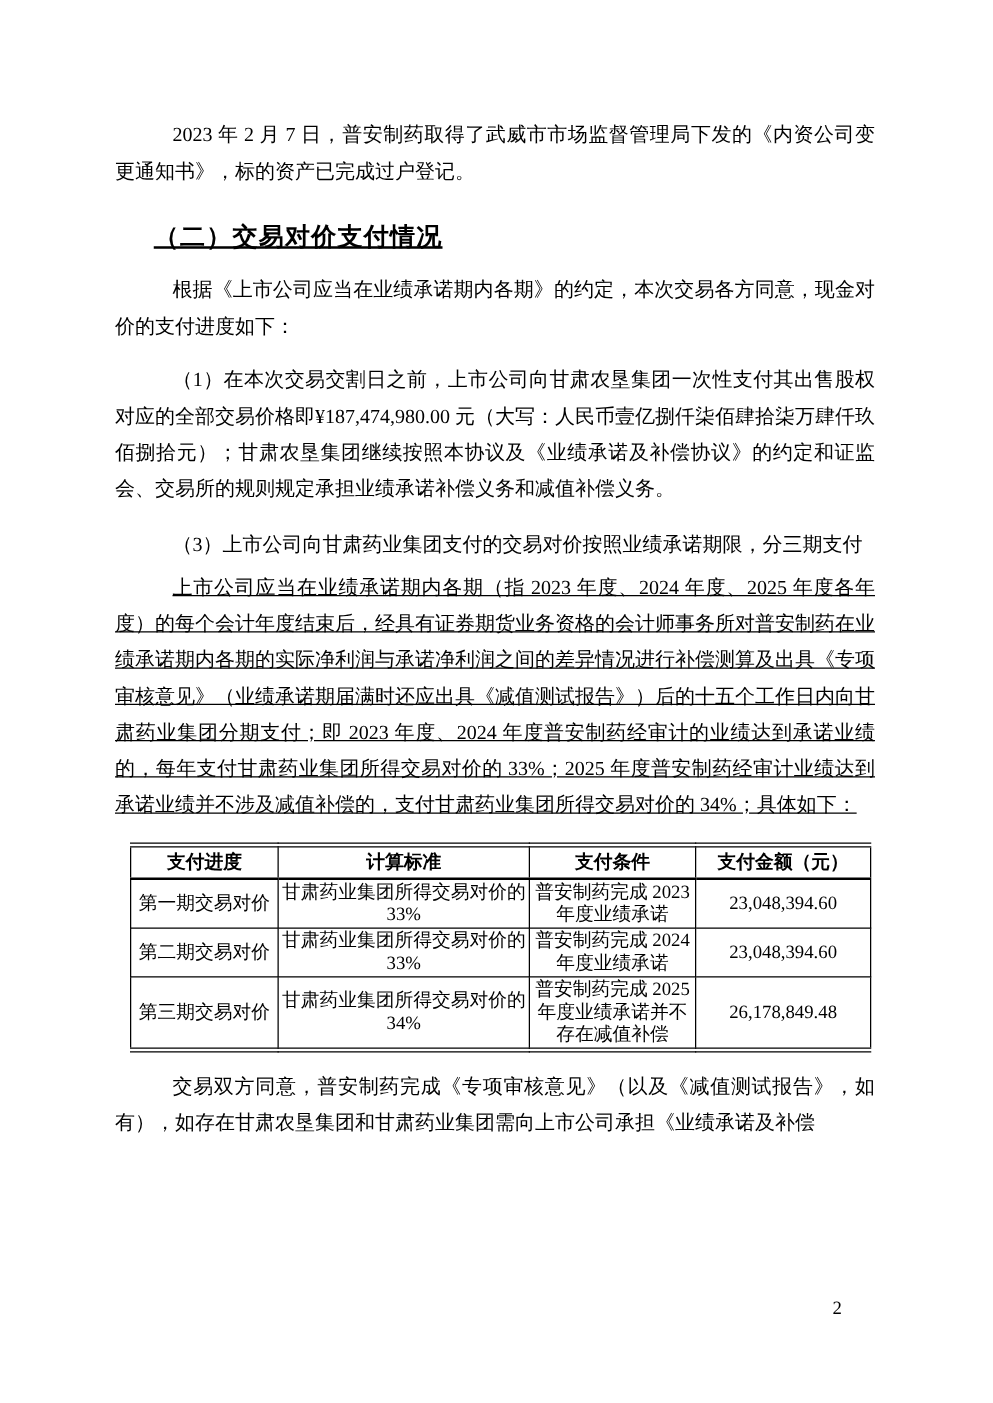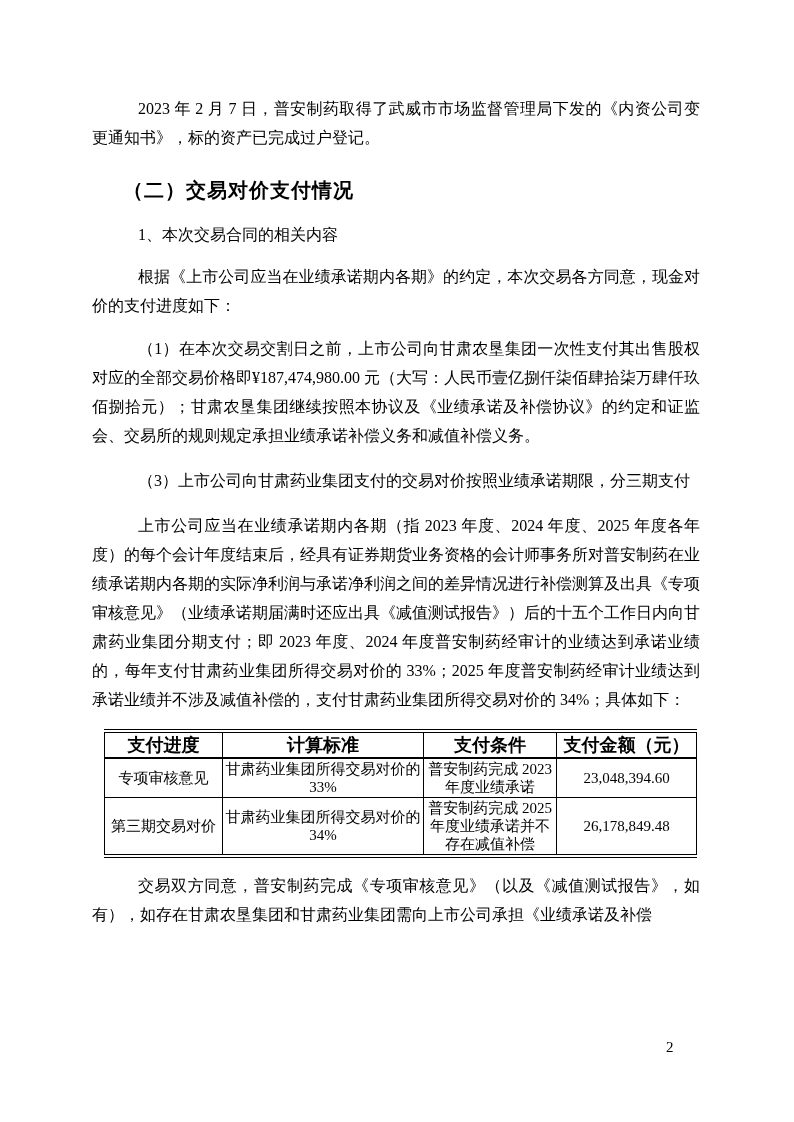--- a/index.html
+++ b/index.html
@@ -25,46 +25,47 @@
   }
   .u { text-underline-offset: 3px; }
   .section-heading {
     font-family: "Liberation Sans", "DejaVu Sans", sans-serif;
     font-weight: 700;
     font-size: 20px;
     line-height: 30px;
     margin: 23px 0 0 0;
     padding-left: 31px;
     letter-spacing: 1px;
+    text-decoration: underline;
   }
   .list-item { margin-top: 15px; }
   .p2 { margin-top: 13px; }
   .p3 { margin-top: 14px; }
   .p4 { margin-top: 16px; }
-  .p5 { margin-top: 16px; }
+  .p5 { margin-top: 5px; text-decoration: underline; }
   .p6 { margin-top: 13px; }
   table.pay-table {
     border-collapse: collapse;
     table-layout: fixed;
     width: 592px;
     margin: 15px 0 0 12px;
     border-top: 4px double #000;
     border-bottom: 4px double #000;
     font-size: 15px;
   }
   .pay-table col.c1 { width: 118px; }
   .pay-table col.c2 { width: 201px; }
   .pay-table col.c3 { width: 133px; }
   .pay-table col.c4 { width: 140px; }
   .pay-table th {
     border: 1px solid #000;
     border-bottom: 2px solid #000;
     font-family: "Liberation Sans", "DejaVu Sans", sans-serif;
     font-weight: 700;
-    font-size: 18px;
+    font-size: 15px;
     padding: 2px 1px;
     line-height: 20px;
     text-align: center;
     vertical-align: middle;
   }
   .pay-table td {
     border: 1px solid #000;
     padding: 1px 2px;
     line-height: 18px;
     text-align: center;
@@ -81,21 +82,20 @@
 </style>
 </head>
 <body>
 
 <div class="page">
 
   <p class="para">2023 年 2 月 7 日，普安制药取得了武威市市场监督管理局下发的《内资公司变更通知书》，标的资产已完成过户登记。</p>
 
   <h2 class="section-heading">（二）交易对价支付情况</h2>
 
-  <p class="para list-item">1、本次交易合同的相关内容</p>
 
   <p class="para p2">根据《上市公司应当在业绩承诺期内各期》的约定，本次交易各方同意，现金对价的支付进度如下：</p>
 
   <p class="para p3"><span>（1）在本次交易交割日之前，上市公司向甘肃农垦集团一次性支付其出售股权对应的全部交易价格即¥</span><span class="u">187,474,980.00 </span><span>元（大写：人民币</span><span class="u">壹亿捌仟柒佰肆拾柒万肆仟玖佰捌拾</span><span>元）；甘肃农垦集团继续按照本协议及《业绩承诺及补偿协议》的约定和证监会、交易所的规则规定承担业绩承诺补偿义务和减值补偿义务。</span></p>
 
   <p class="para p4">（3）上市公司向甘肃药业集团支付的交易对价按照业绩承诺期限，分三期支付</p>
 
   <p class="para p5">上市公司应当在业绩承诺期内各期（指 2023 年度、2024 年度、2025 年度各年度）的每个会计年度结束后，经具有证券期货业务资格的会计师事务所对普安制药在业绩承诺期内各期的实际净利润与承诺净利润之间的差异情况进行补偿测算及出具《专项审核意见》（业绩承诺期届满时还应出具《减值测试报告》）后的十五个工作日内向甘肃药业集团分期支付；即 2023 年度、2024 年度普安制药经审计的业绩达到承诺业绩的，每年支付甘肃药业集团所得交易对价的 33%；2025 年度普安制药经审计业绩达到承诺业绩并不涉及减值补偿的，支付甘肃药业集团所得交易对价的 34%；具体如下：</p>
 
   <table class="pay-table">
@@ -108,23 +108,29 @@
     <thead>
       <tr>
         <th>支付进度</th>
         <th>计算标准</th>
         <th>支付条件</th>
         <th>支付金额（元）</th>
       </tr>
     </thead>
     <tbody>
       <tr>
-        <td>专项审核意见</td>
+        <td>第一期交易对价</td>
         <td>甘肃药业集团所得交易对价的33%</td>
         <td>普安制药完成 2023 年度业绩承诺</td>
+        <td>23,048,394.60</td>
+      </tr>
+      <tr>
+        <td>第二期交易对价</td>
+        <td>甘肃药业集团所得交易对价的33%</td>
+        <td>普安制药完成 2024 年度业绩承诺</td>
         <td>23,048,394.60</td>
       </tr>
       <tr>
         <td>第三期交易对价</td>
         <td>甘肃药业集团所得交易对价的34%</td>
         <td>普安制药完成 2025 年度业绩承诺并不存在减值补偿</td>
         <td>26,178,849.48</td>
       </tr>
     </tbody>
   </table>

